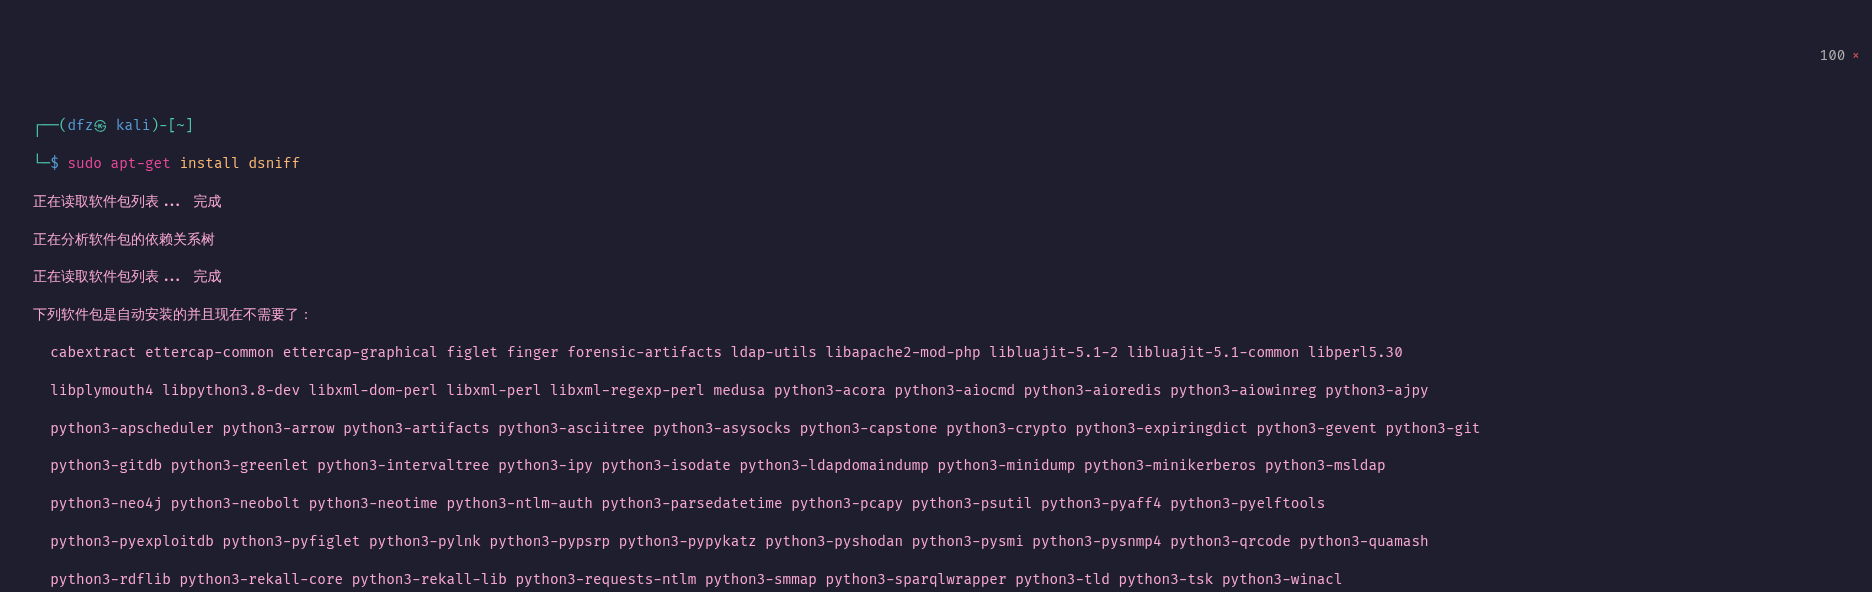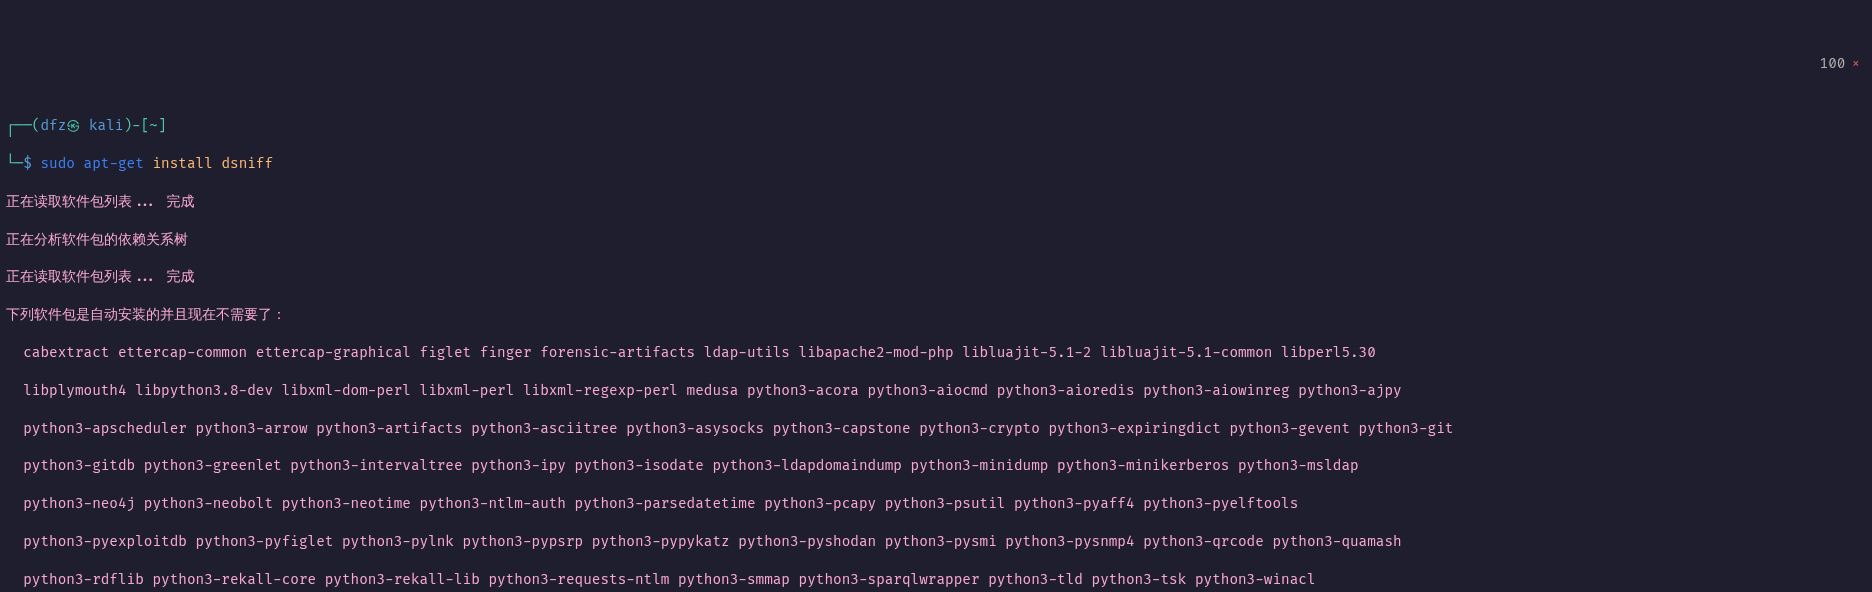--- a/index.html
+++ b/index.html
@@ -34,46 +34,47 @@
     .prompt-host {
       color: #569cd6;
     }
     .prompt-dollar {
       color: #569cd6;
     }
     .prompt-tilde {
       color: #4ec9b0;
     }
     .cmd-sudo {
-      color: #3b82f6;
+      color: #ec4899;
     }
     .cmd-rest {
       color: #fdba74;
     }
     .output {
       color: #f9a8d4;
     }
     .bold {
       font-weight: normal;
     }
     .indent {
       padding-left: 2ch;
     }
     .top-right {
       position: absolute;
-      top: 36px;
+      top: 28px;
       right: 12px;
       color: #b0b0b0;
     }
     .close-x {
       color: #cc5555;
       margin-left: 6px;
     }
     .line {
       display: block;
+      margin-left: 27px;
     }
   </style>
 </head>
 <body>
 
 
 
 <div class="top-right">
   <span>100</span><span class="close-x">×</span>
 </div>

